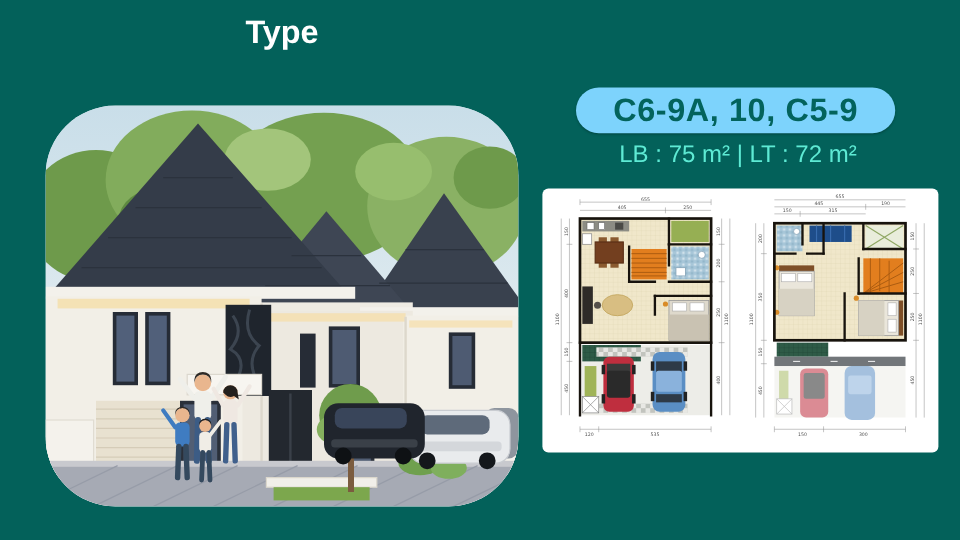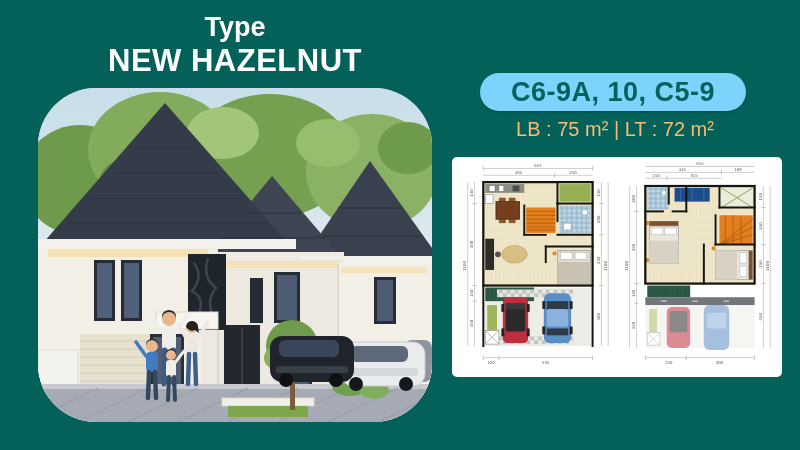--- a/index.html
+++ b/index.html
@@ -12,41 +12,40 @@
   
   .render-card{position:absolute;left:38px;top:88px;width:394px;height:334px;border-radius:58px;
                overflow:hidden;background:#dfe9ec;}
   .render-card svg{display:block;}
   
   .unit-badge{position:absolute;left:480px;top:73px;width:266px;height:38px;background:#7dd3fc;
               border-radius:20px;display:flex;align-items:center;justify-content:center;
               box-shadow:0 1px 2px rgba(0,0,0,.25);}
   .unit-badge span{color:#03635C;font-size:27px;font-weight:bold;letter-spacing:.5px;}
   
-  .area-line{position:absolute;left:450px;top:118px;width:330px;text-align:center;color:#fdba74;
+  .area-line{position:absolute;left:450px;top:118px;width:330px;text-align:center;color:#5eead4;
              font-size:20px;font-weight:500;}
   
   .plans-panel{position:absolute;left:452px;top:157px;width:330px;height:220px;background:#fff;
                border-radius:5px;display:flex;justify-content:space-between;align-items:center;
                padding:2px 4px;box-sizing:border-box;}
   .plans-panel svg{display:block;}
   
   .dimt{font-size:4px;fill:#555;font-family:"DejaVu Sans",sans-serif;}
   .dimline{stroke:#8f8f8f;stroke-width:.45;}
   .wall{stroke:#17130d;stroke-width:2.3;fill:none;stroke-linecap:square;}
   .iwall{stroke:#17130d;stroke-width:2;fill:none;stroke-linecap:square;}
 </style>
 </head>
 <body>
 
 <div class="stage">
 
   <header class="title">
     <div class="t1">Type</div>
-    <div class="t2">NEW HAZELNUT</div>
   </header>
 
   <div class="render-card">
     <svg width="394" height="334" viewBox="0 0 394 334">
       <defs>
         <linearGradient id="sky" x1="0" y1="0" x2="0" y2="1">
           <stop offset="0" stop-color="#C9DEE9"></stop>
             <stop offset="1" stop-color="#F0F4F4"></stop>
         </linearGradient>
       </defs>

